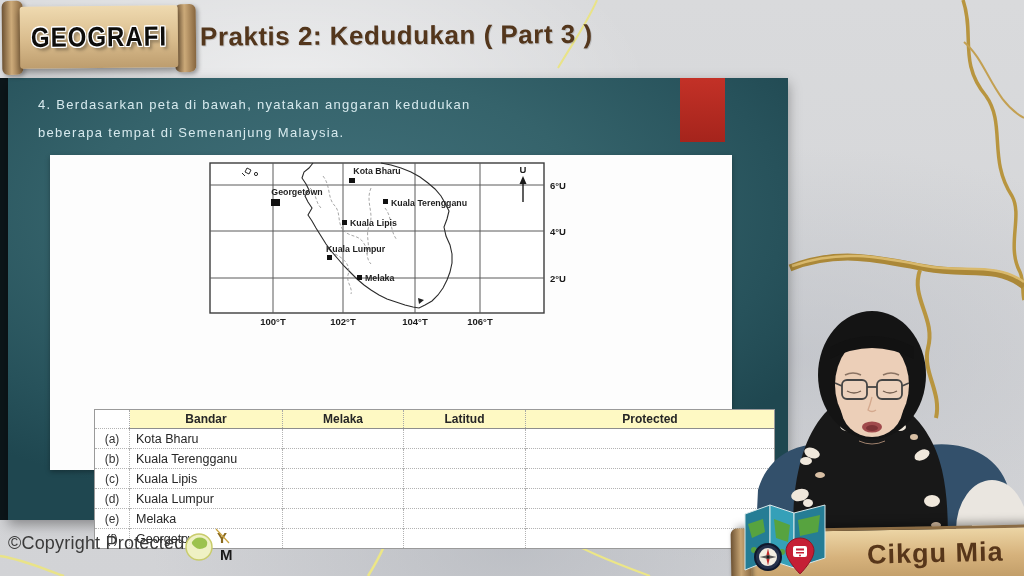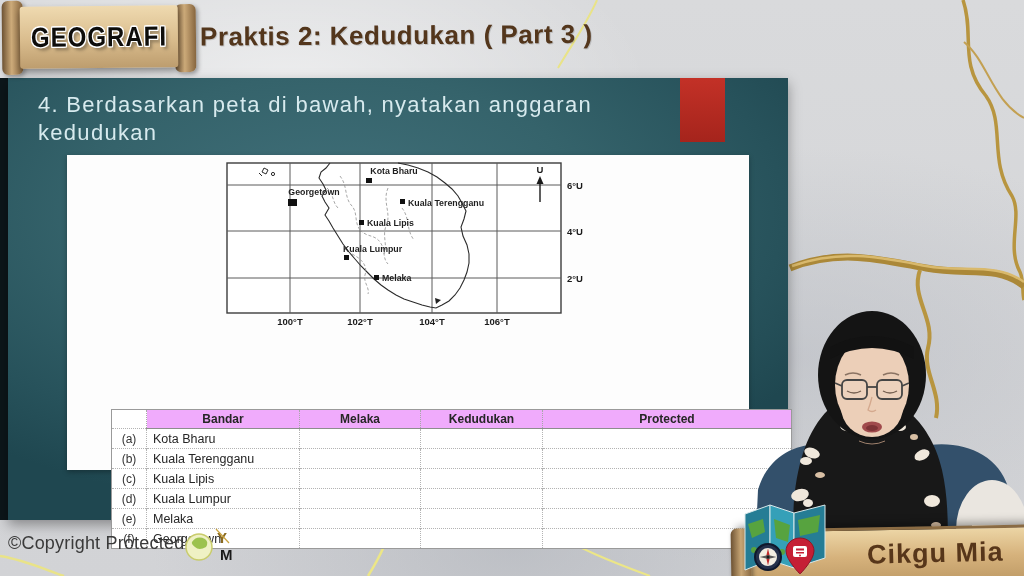--- a/index.html
+++ b/index.html
@@ -23,29 +23,29 @@
     background:linear-gradient(#efdab0,#d9bc8d 55%,#bd9d6e);
     box-shadow:0 4px 7px rgba(0,0,0,.4);display:flex;align-items:center;justify-content:center;}
   #geografi-text{font-size:24px;font-weight:800;letter-spacing:1px;color:#0e0d0b;transform:scaleY(1.15);
     text-shadow:1px 0 #fff,-1px 0 #fff,0 1px #fff,0 -1px #fff,1px 1px #fff,-1px -1px #fff,1px -1px #fff,-1px 1px #fff,3px 3px 3px rgba(0,0,0,.35);}
   #page-title{left:200px;top:20px;width:460px;font-size:26px;font-weight:700;color:#53361c;transform:rotate(-.4deg);letter-spacing:.5px;text-shadow:1px 1px 0 rgba(0,0,0,.15);}
   
   #slide-shadow-strip{left:0;top:78px;width:8px;height:442px;background:#0c161a;}
   #slide{left:8px;top:78px;width:780px;height:442px;
     background:radial-gradient(560px 300px at 42% 30%, #41707a 0%, #35636b 45%, #27525b 80%, #1f4750 100%);
     box-shadow:0 5px 12px rgba(0,0,0,.35);}
-  #question{position:absolute;left:30px;top:13px;width:660px;color:#d7eaee;font-size:22px;line-height:28px;letter-spacing:1.3px;}
+  #question{position:absolute;left:30px;top:13px;width:660px;color:#d7eaee;font-size:13px;line-height:28px;letter-spacing:1.3px;}
   #accent-red{position:absolute;left:672px;top:0;width:45px;height:64px;background:linear-gradient(#c33127,#a5241c);}
-  #content-panel{position:absolute;left:59px;top:77px;width:682px;height:315px;background:#fdfdfd;box-shadow:0 2px 5px rgba(0,0,0,.3);}
+  #content-panel{position:absolute;left:42px;top:77px;width:682px;height:315px;background:#fdfdfd;box-shadow:0 2px 5px rgba(0,0,0,.3);}
   
   #positions-table{position:absolute;left:44px;top:254px;border-collapse:collapse;table-layout:fixed;width:680px;font-size:12.5px;color:#262626;background:#fff;border:1px solid #9a9a9a;}
   #positions-table col.c-label{width:35px;} #positions-table col.c-bandar{width:153px;}
   #positions-table col.c-lat{width:121px;}  #positions-table col.c-lon{width:122px;}
   #positions-table col.c-ked{width:249px;}
-  #positions-table th{height:18px;background:#f0abfc;font-size:12px;font-weight:700;border-bottom:1px solid #8d8d8d;border-left:1px dotted #a8a8a8;padding:0;}
+  #positions-table th{height:18px;background:#fef9c3;font-size:12px;font-weight:700;border-bottom:1px solid #8d8d8d;border-left:1px dotted #a8a8a8;padding:0;}
   #positions-table th.label-head{background:#fff;border-left:none;border-bottom:1px dotted #b3b3b3;}
   #positions-table td{height:19px;padding:0 6px;border-top:1px dotted #b3b3b3;border-left:1px dotted #b3b3b3;white-space:nowrap;overflow:hidden;}
   #positions-table td.row-label{text-align:center;padding:0;border-left:none;font-size:12px;color:#333;}
   
   #copyright{left:8px;top:533px;font-size:18px;color:#3a3a3a;letter-spacing:.2px;}
   #ym-logo{left:184px;top:527px;width:62px;height:44px;}
   #presenter-banner{left:737px;top:527px;width:300px;height:49px;transform:rotate(-1deg);
     background:linear-gradient(#ecd5a5,#d6b27c 55%,#c29e69);
     border-top:3px solid #8a6b43;border-bottom:4px solid #7c5f3a;box-shadow:0 -3px 8px rgba(0,0,0,.35);
     display:flex;align-items:center;}
@@ -69,20 +69,21 @@
     <path d="M597,0 C586,25 572,44 558,68" fill="none" stroke="#e9e388" stroke-width="2"></path>
     <path d="M0,556 C25,560 46,570 64,576" fill="none" stroke="#e9e388" stroke-width="2.5"></path>
     <path d="M392,522 C388,542 378,560 368,576" fill="none" stroke="#ece687" stroke-width="2.5"></path>
     <path d="M545,528 C577,548 612,562 650,576" fill="none" stroke="#ece687" stroke-width="2"></path>
   </svg>
 
   <div class="abs" id="slide-shadow-strip"></div>
   <div class="abs" id="slide">
     <div id="question">
       <div>4. Berdasarkan peta di bawah, nyatakan anggaran kedudukan</div>
+      <div>beberapa tempat di Semenanjung Malaysia.</div>
     </div>
     <div id="accent-red"></div>
 
     <div id="content-panel">
 
       <svg class="abs" style="left:155px;top:3px" width="365" height="172" viewBox="0 0 365 172">
 
         <rect x="5" y="5" width="334" height="150" fill="#fff" stroke="#3c3c3c" stroke-width="1.4"></rect>
         <g stroke="#5a5a5a" stroke-width="1">
           <line x1="68" y1="5" x2="68" y2="155"></line>
@@ -153,21 +154,21 @@
             <col class="c-bandar">
             <col class="c-lat">
             <col class="c-lon">
             <col class="c-ked">
           </colgroup>
         <thead>
           <tr>
             <th class="label-head"></th>
             <th>Bandar</th>
             <th>Melaka</th>
-            <th>Kedudukan</th>
+            <th>Latitud</th>
             <th>Protected</th>
           </tr>
         </thead>
         <tbody>
           <tr>
             <td class="row-label">(a)</td>
             <td>Kota Bharu</td>
             <td></td>
             <td></td>
             <td></td>

